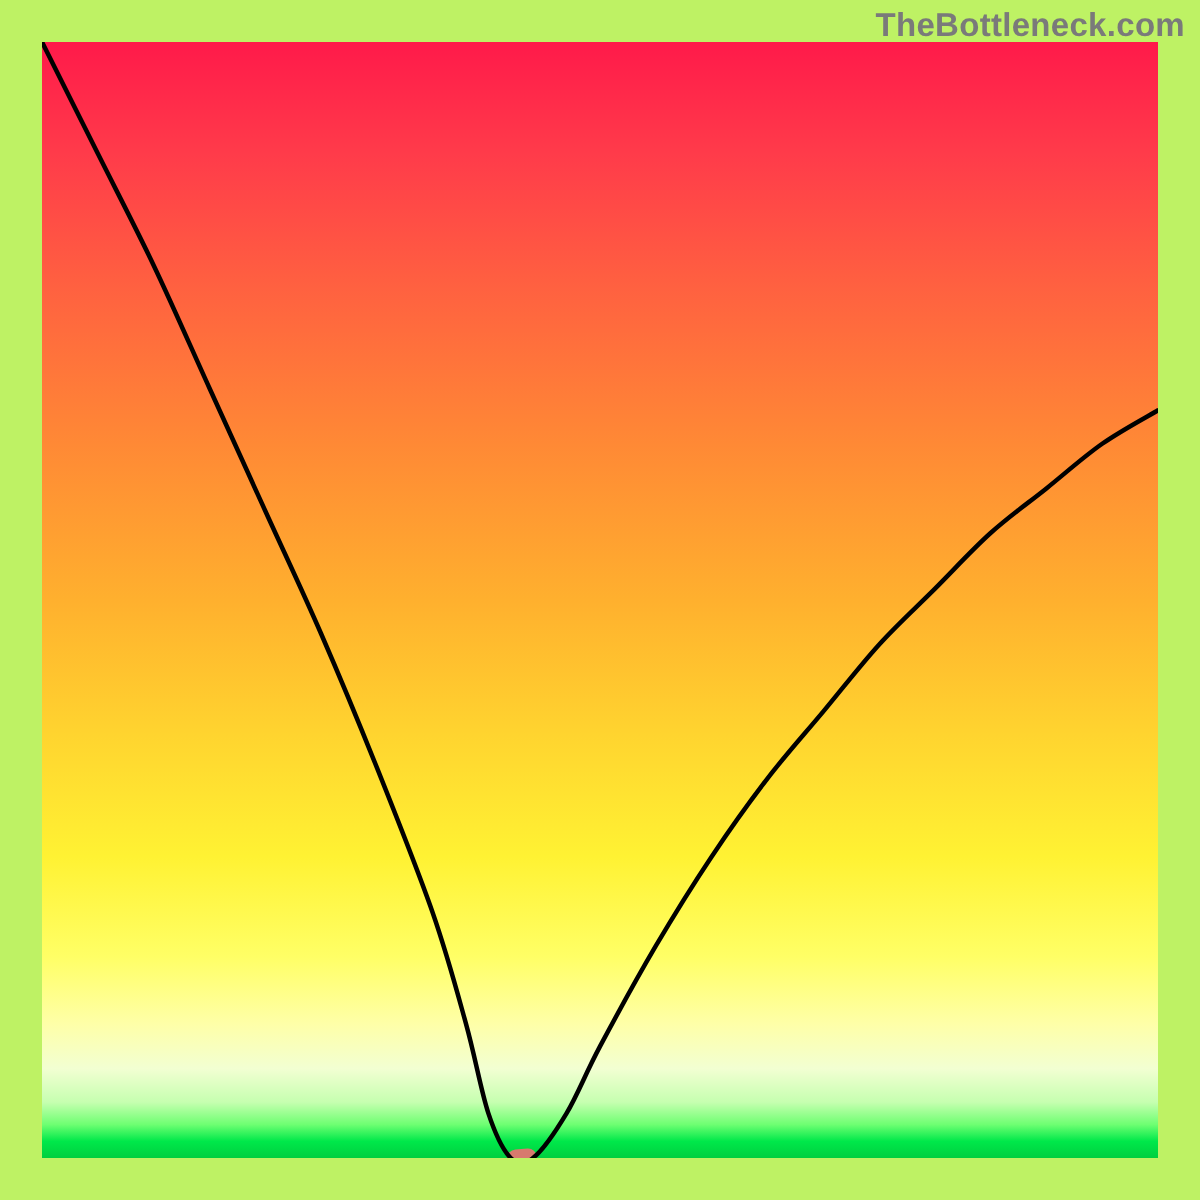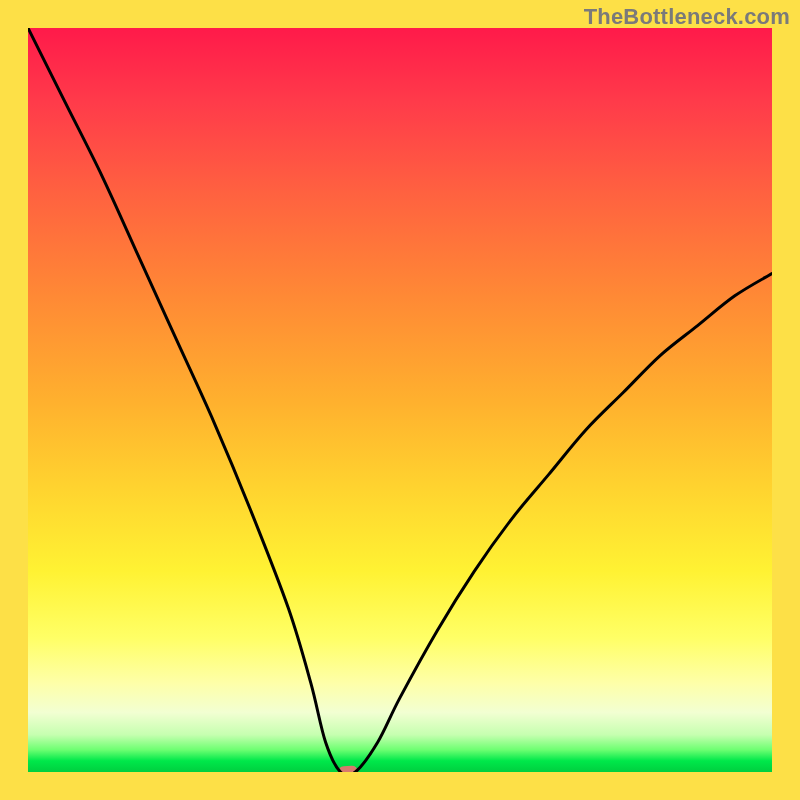--- a/index.html
+++ b/index.html
@@ -7,21 +7,21 @@
     padding: 0;
     width: 800px;
     height: 800px;
     background: #000;
     overflow: hidden;
   }
   .frame {
     position: absolute;
     left: 0; top: 0;
     width: 800px; height: 800px;
-    background: #fde047;
+    background: #bef264;
   }
   .watermark {
     position: absolute;
     top: 4px;
     right: 10px;
     font-family: Arial, Helvetica, sans-serif;
     font-size: 22px;
     font-weight: 600;
     color: #7a7a7a;
     letter-spacing: 0.2px;

